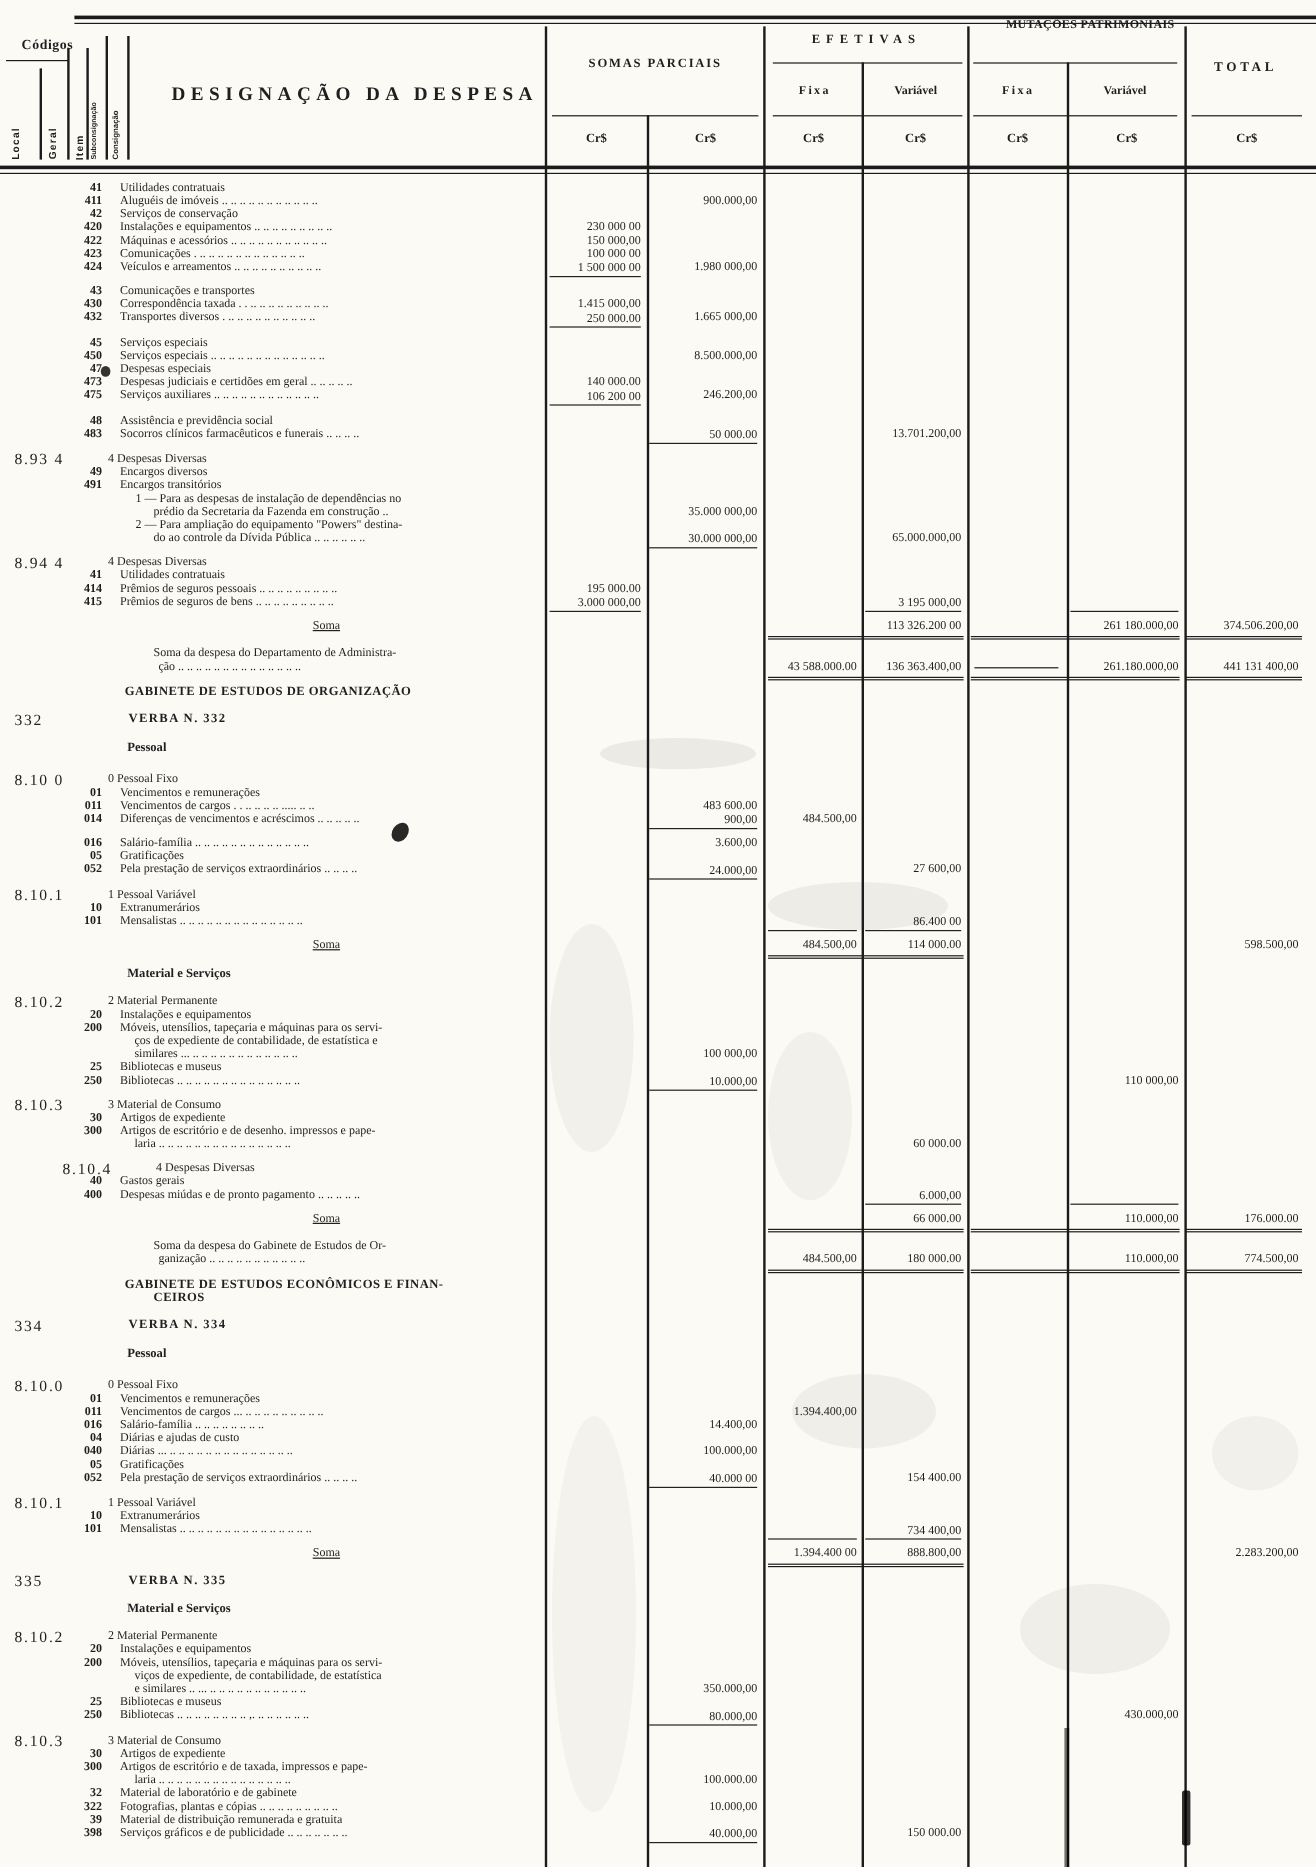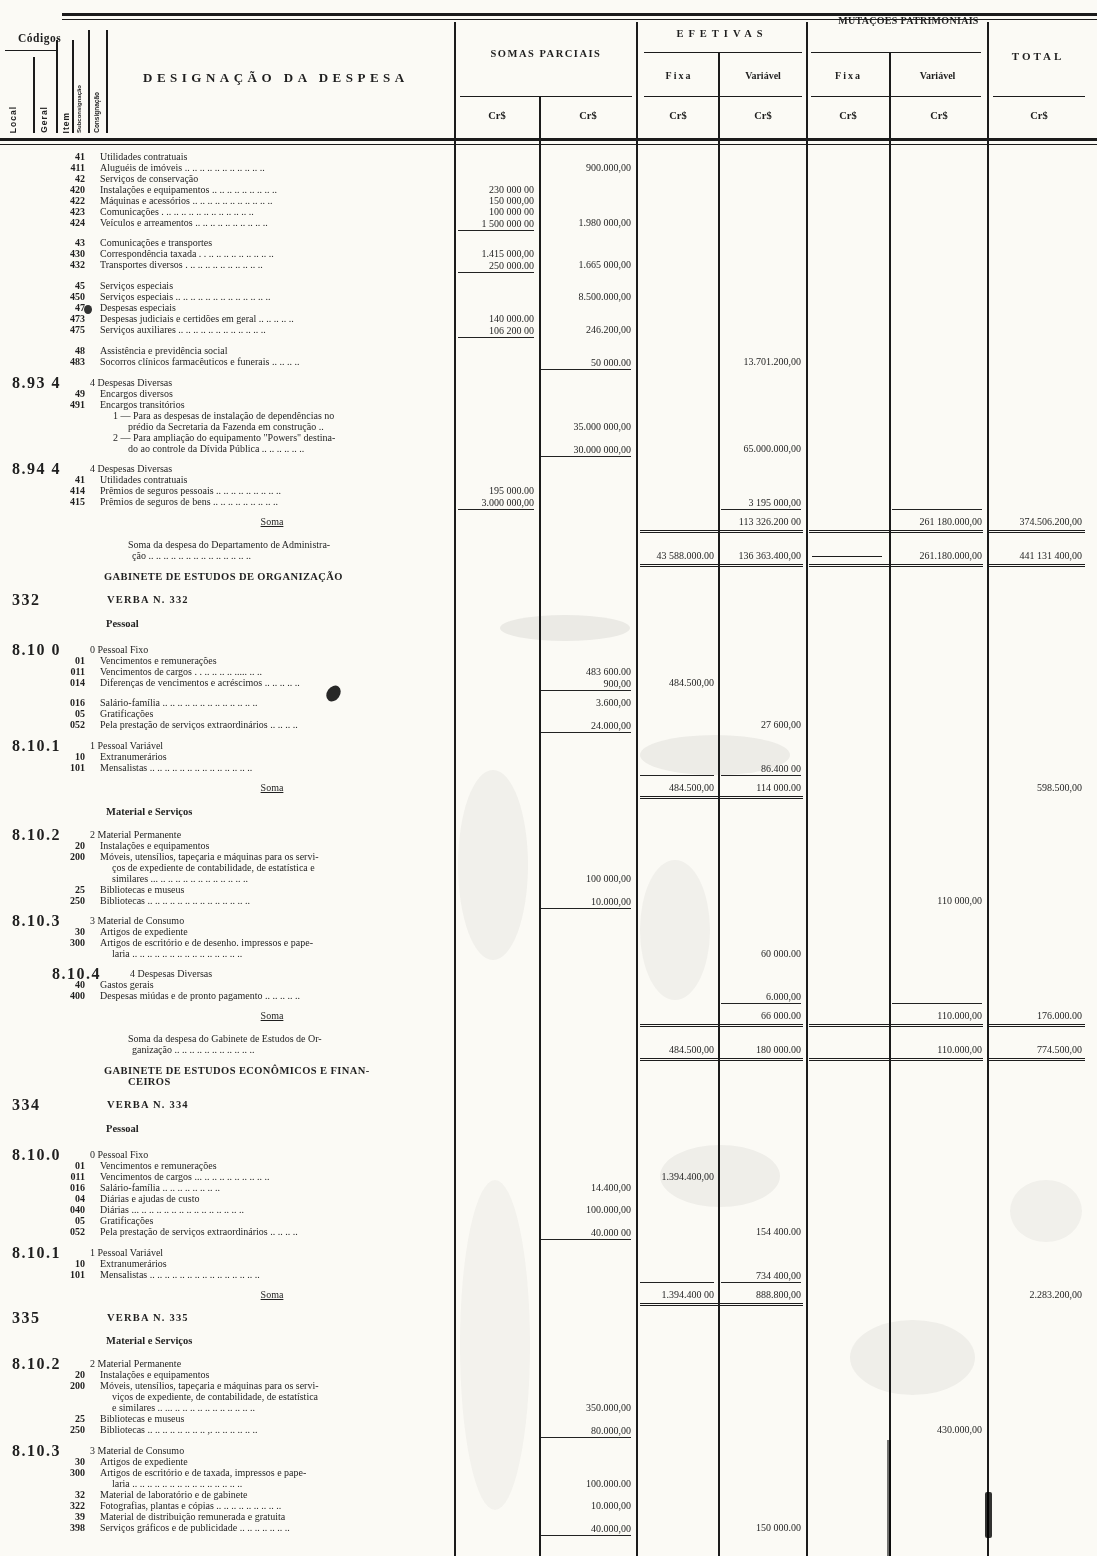--- a/index.html
+++ b/index.html
@@ -13,27 +13,27 @@
   }
   
   .hdr { position:absolute; top:0; left:0; width:1097px; height:148px; z-index:2; }
   .hline { position:absolute; background:#1b1b1b; }
   .vline { position:absolute; background:#1b1b1b; width:2px; z-index:3; }
   .lbl { position:absolute; font-weight:bold; }
   .codigos { left:18px; top:32px; font-size:11.5px; letter-spacing:0.5px; }
   .rot { position:absolute; bottom:15px; writing-mode:vertical-rl; transform:rotate(180deg);
          font-weight:bold; letter-spacing:1px; font-size:8.5px;
          font-family:"Liberation Sans", sans-serif; }
-  .desig { left:143px; top:70px; font-size:13px; letter-spacing:4.5px; font-weight:bold; }
+  .desig { left:143px; top:70px; font-size:16px; letter-spacing:4.5px; font-weight:bold; }
   .grp-lbl { position:absolute; text-align:center; font-weight:bold; }
   .cr { position:absolute; top:110px; width:60px; text-align:center; font-weight:bold; font-size:10.5px; }
   
   .tbody { position:absolute; top:148px; left:0; width:1097px; z-index:2; padding-top:3px; }
   .row { position:relative; min-height:11px; font-size:10px; line-height:11px; }
-  .ca { position:absolute; left:12px; top:0; font-weight:700; letter-spacing:1.5px; font-size:16px; }
+  .ca { position:absolute; left:12px; top:0; font-weight:400; letter-spacing:1.5px; font-size:13px; }
   .cb { position:absolute; left:34px; width:51px; top:0; text-align:right; font-weight:600; font-size:10px; }
   .ct { margin-left:100px; width:354px; }
   .ct .cont { margin-left:12px; }
   .s-num1 .ct { margin-left:113px; }
   .s-num1 .ct .cont { margin-left:15px; }
   .s-soma .ct { text-align:center; padding-right:10px;text-decoration:underline; }
   .s-somadesc .ct { margin-left:128px; width:328px; }
   .s-somadesc .ct .cont { margin-left:4px; }
   .s-h1 .ct { margin-left:104px; font-weight:bold; letter-spacing:0.4px; font-size:10.5px; }
   .s-h1 .ct .cont { margin-left:24px; }

